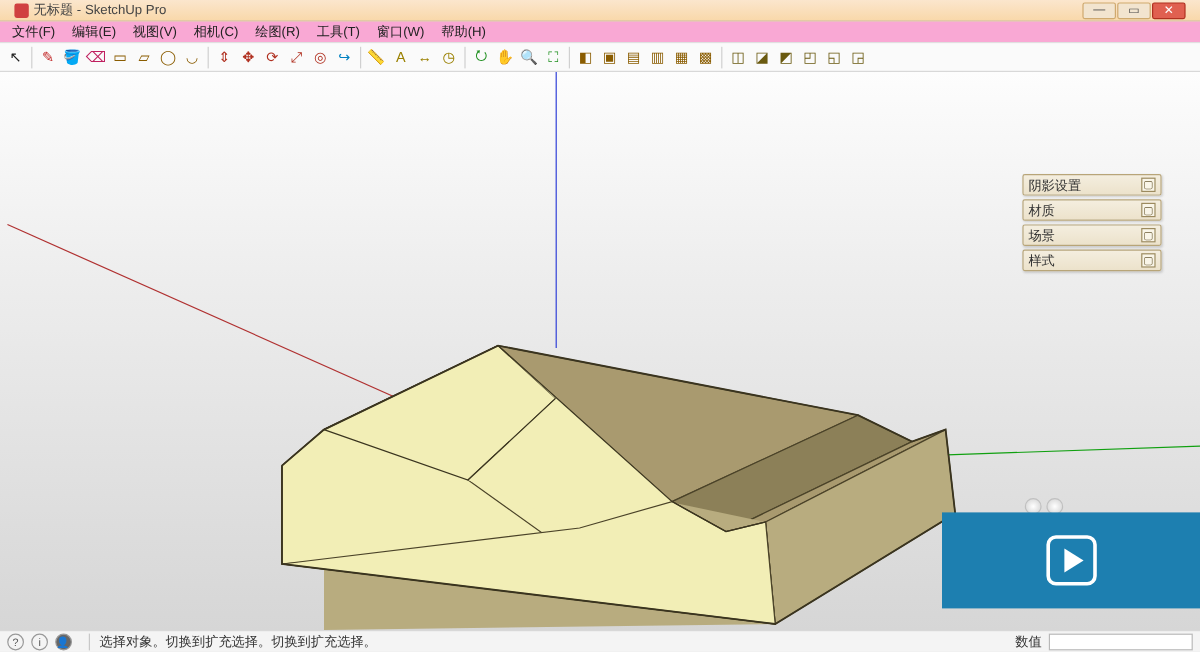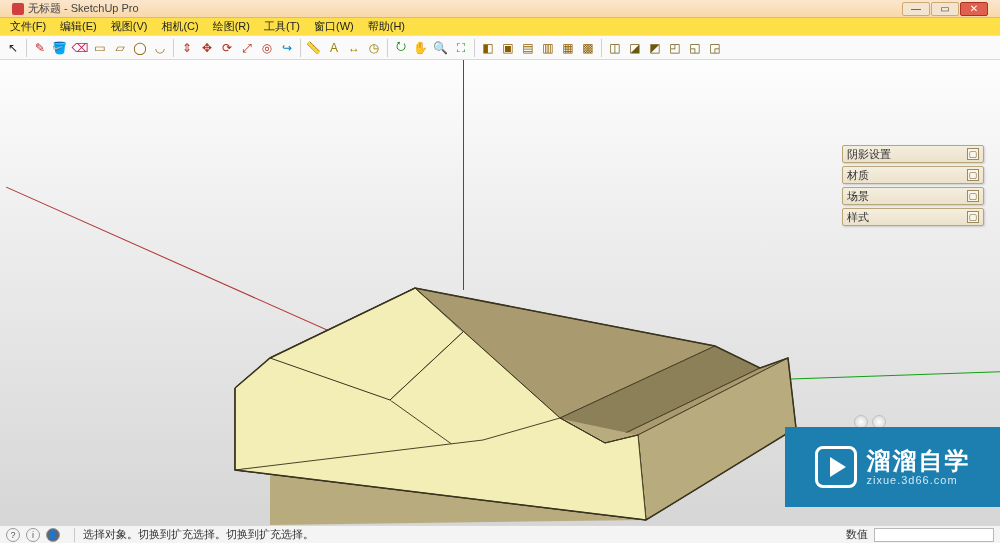--- a/index.html
+++ b/index.html
@@ -40,21 +40,21 @@
   font-size: 10px;
   background: #f2e4cf;
   border: 1px solid #cfa96f;
   border-radius: 2px;
 }
 .winbtn.close { background: #e06050; border-color: #b03020; color: #fff; }
 
 
 .menubar {
   height: 18px;
-  background: #fde047;
+  background: #f9a8d4;
   border-bottom: 1px solid #e0e0e0;
   display: flex;
   align-items: center;
   padding: 0 4px;
   gap: 2px;
 }
 .menu-item {
   padding: 1px 6px;
   font-size: 11px;
   color: #222;
@@ -112,22 +112,22 @@
 }
 
 .model {
   position: absolute; left: 200px; top: 210px; width: 600px; height: 270px;
 }
 .model svg { width: 100%; height: 100%; }
 
 
 .panels {
   position: absolute;
-  top: 85px; right: 16px;
-  width: 142px;
+  top: 85px; right: 32px;
+  width: 116px;
   display: flex; flex-direction: column;
   gap: 3px;
 }
 .panel {
   background: linear-gradient(#f4eedf, #ece2cb);
   border: 1px solid #b8a578;
   border-radius: 2px;
   height: 18px;
   display: flex; align-items: center;
   padding: 0 4px;
@@ -335,24 +335,20 @@
 
   <div class="scroll-ghost">
     <span></span>
       <span></span>
   </div>
 
   <div class="watermark">
     <div class="play">
         <span></span>
       </div>
-    <div class="txt">
-      <div class="big">溜溜自学</div>
-      <div class="sm">zixue.3d66.com</div>
-    </div>
   </div>
 </div>
 
 <div class="statusbar">
   <div class="status-icon">?</div>
   <div class="status-icon">i</div>
   <div class="status-icon solid">👤</div>
   <div style="width:1px;height:14px;background:#c8c8c8;margin:0 8px"></div>
   <span>选择对象。切换到扩充选择。切换到扩充选择。</span>
   <div class="sspacer"></div>

